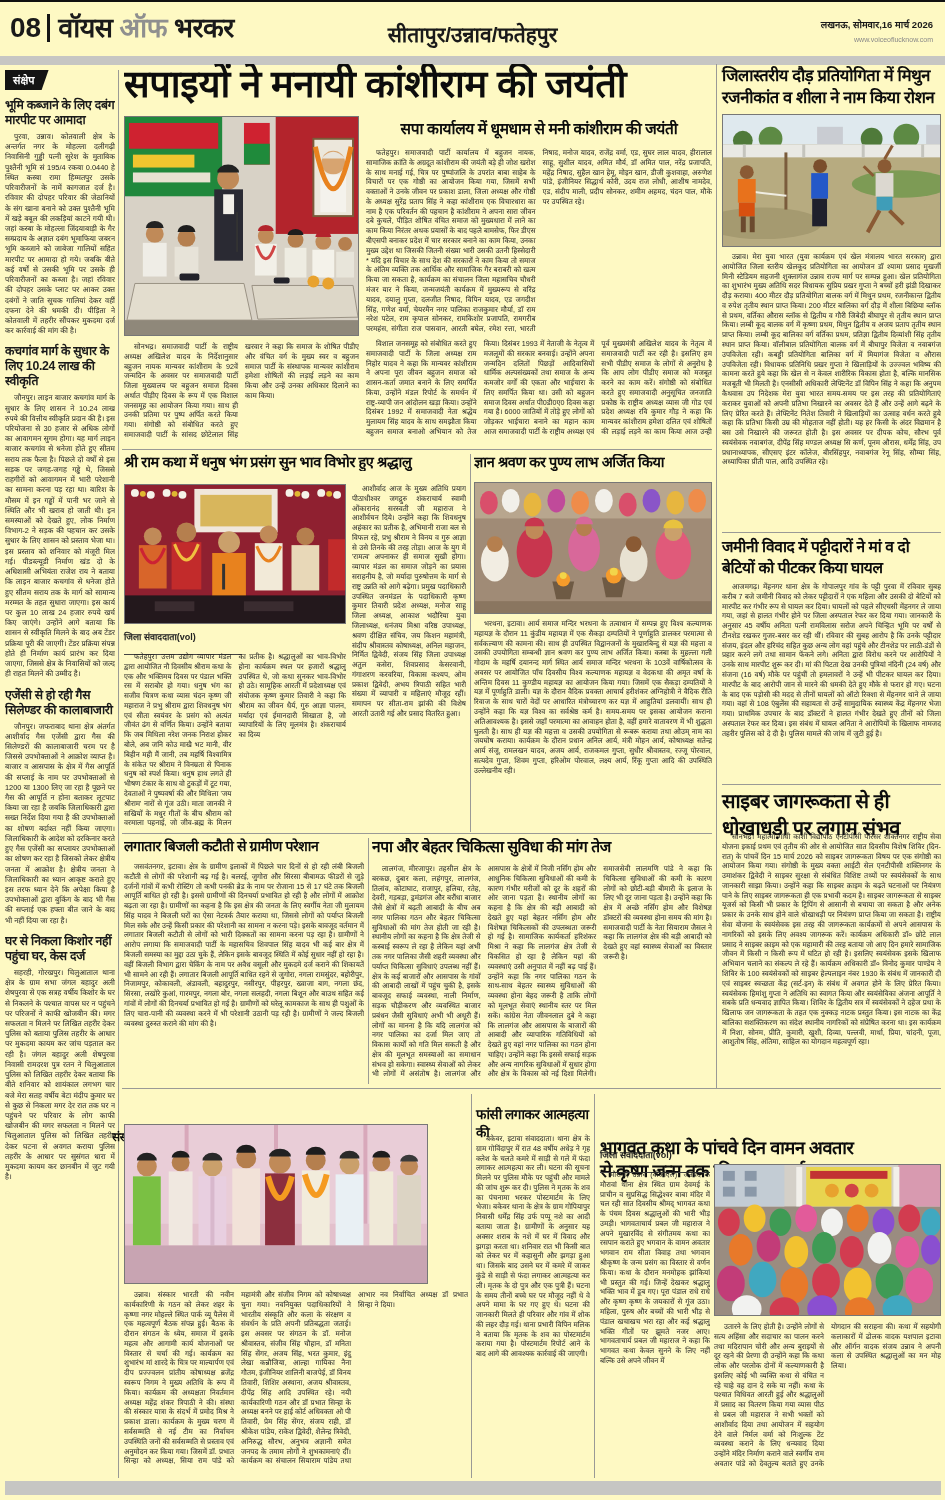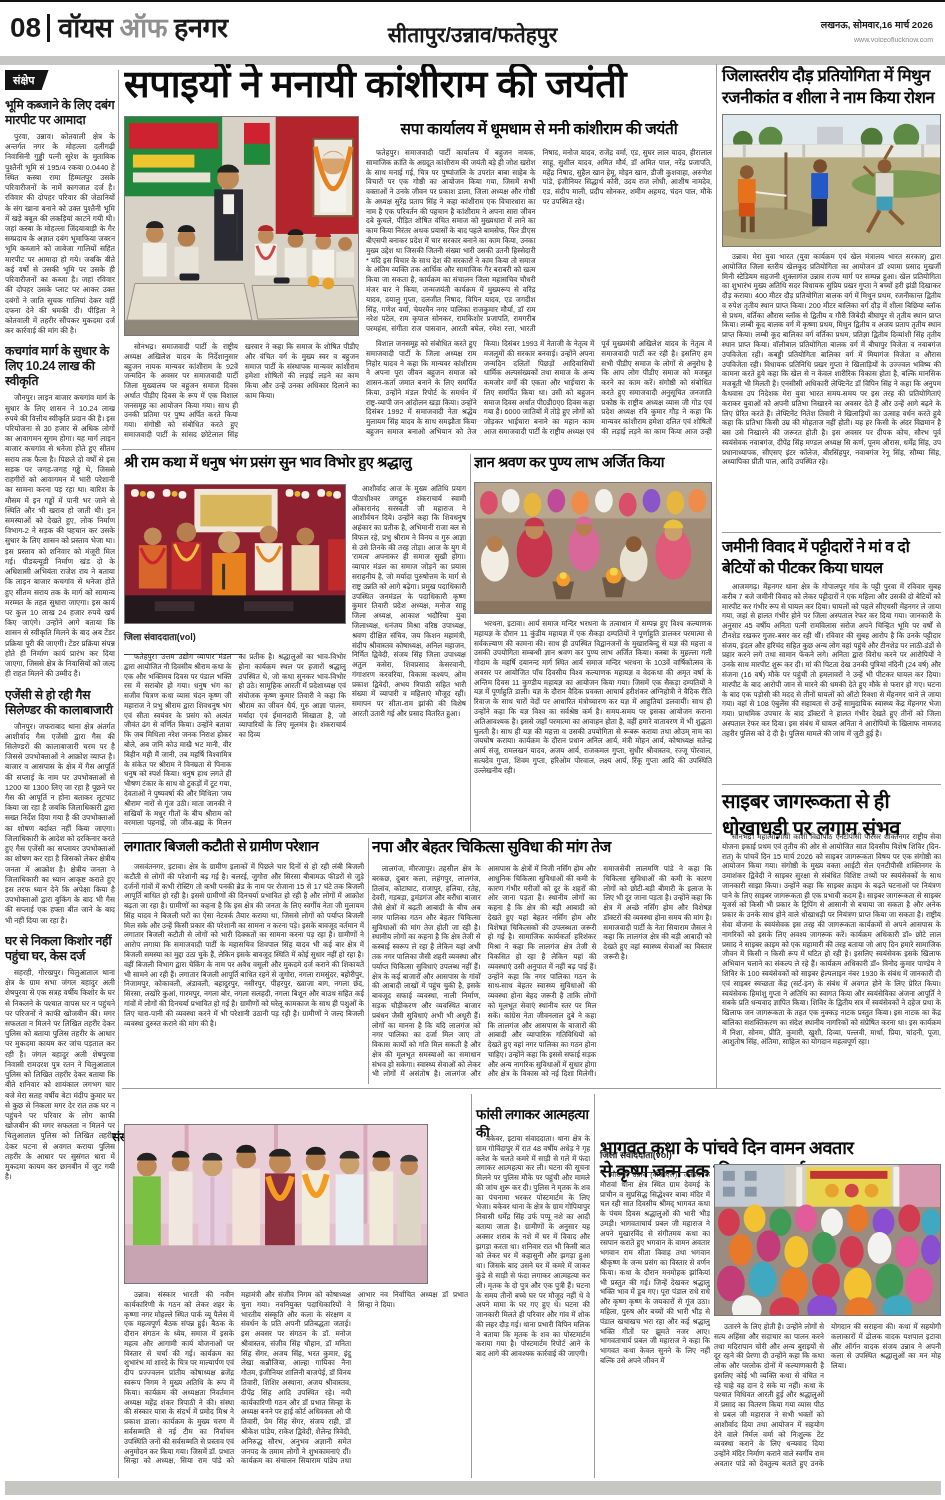--- a/index.html
+++ b/index.html
@@ -1,19 +1,19 @@
 <!DOCTYPE html>
 <html><head>
 <meta charset="utf-8">
 <style>
   * { margin:0; padding:0; box-sizing:border-box; }
   html,body { background:#e9e7e2; }
   .page {
     position:relative; width:945px; height:1500px; margin:0 auto;
-    background:#ffffff; overflow:hidden; color:#1a1a1a;
+    background:#fef9c3; overflow:hidden; color:#1a1a1a;
     font-family:"Liberation Sans","DejaVu Sans",sans-serif;
     border-top:2px solid #111;
   }
   .abs { position:absolute; }
   .hl { font-weight:bold; color:#0c0c0c; letter-spacing:-0.4px; line-height:1.2; }
   .nw { white-space:nowrap; overflow:hidden; }
   .bt { font-size:7.2px; line-height:1.36; text-align:justify; color:#1d1d1d; overflow:hidden; text-indent:10px; }
   .bb { font-size:7.4px; line-height:1.38; text-align:justify; color:#1d1d1d; text-indent:9px; }
   .c2 { column-count:2; column-gap:7px; column-fill:auto; }
   .c3 { column-count:3; column-gap:7px; column-fill:auto; }
@@ -37,21 +37,21 @@
   }
   .briefhead { font-size:12.3px; font-weight:bold; line-height:1.22; margin:8px 0 4px; letter-spacing:-0.3px; }
 </style>
 </head>
 <body>
 
 <div class="page">
 
   <div class="abs" style="left:10px; top:12px; display:flex; align-items:center; gap:8px;">
     <div class="pagenum">08</div>
-    <div class="brand"><span>वॉयस</span> <span class="mid">ऑफ</span> <span>हनगर</span></div>
+    <div class="brand"><span>वॉयस</span> <span class="mid">ऑफ</span> <span>भरकर</span></div>
   </div>
   <div class="abs region" style="left:300px; top:18px; width:345px;">सीतापुर/उन्नाव/फतेहपुर</div>
   <div class="abs dateline" style="right:12px; top:16px; width:200px;">
     <div>लखनऊ, सोमवार,16 मार्च 2026</div>
     <div class="website">www.voiceoflucknow.com</div>
   </div>
   <div class="graybar" style="left:0; top:54px; width:945px; height:9px;"></div>
 
   <aside class="abs" style="left:5px; top:68px; width:110px; height:1408px; overflow:hidden;">
     <div class="brieftab">संक्षेप</div>

